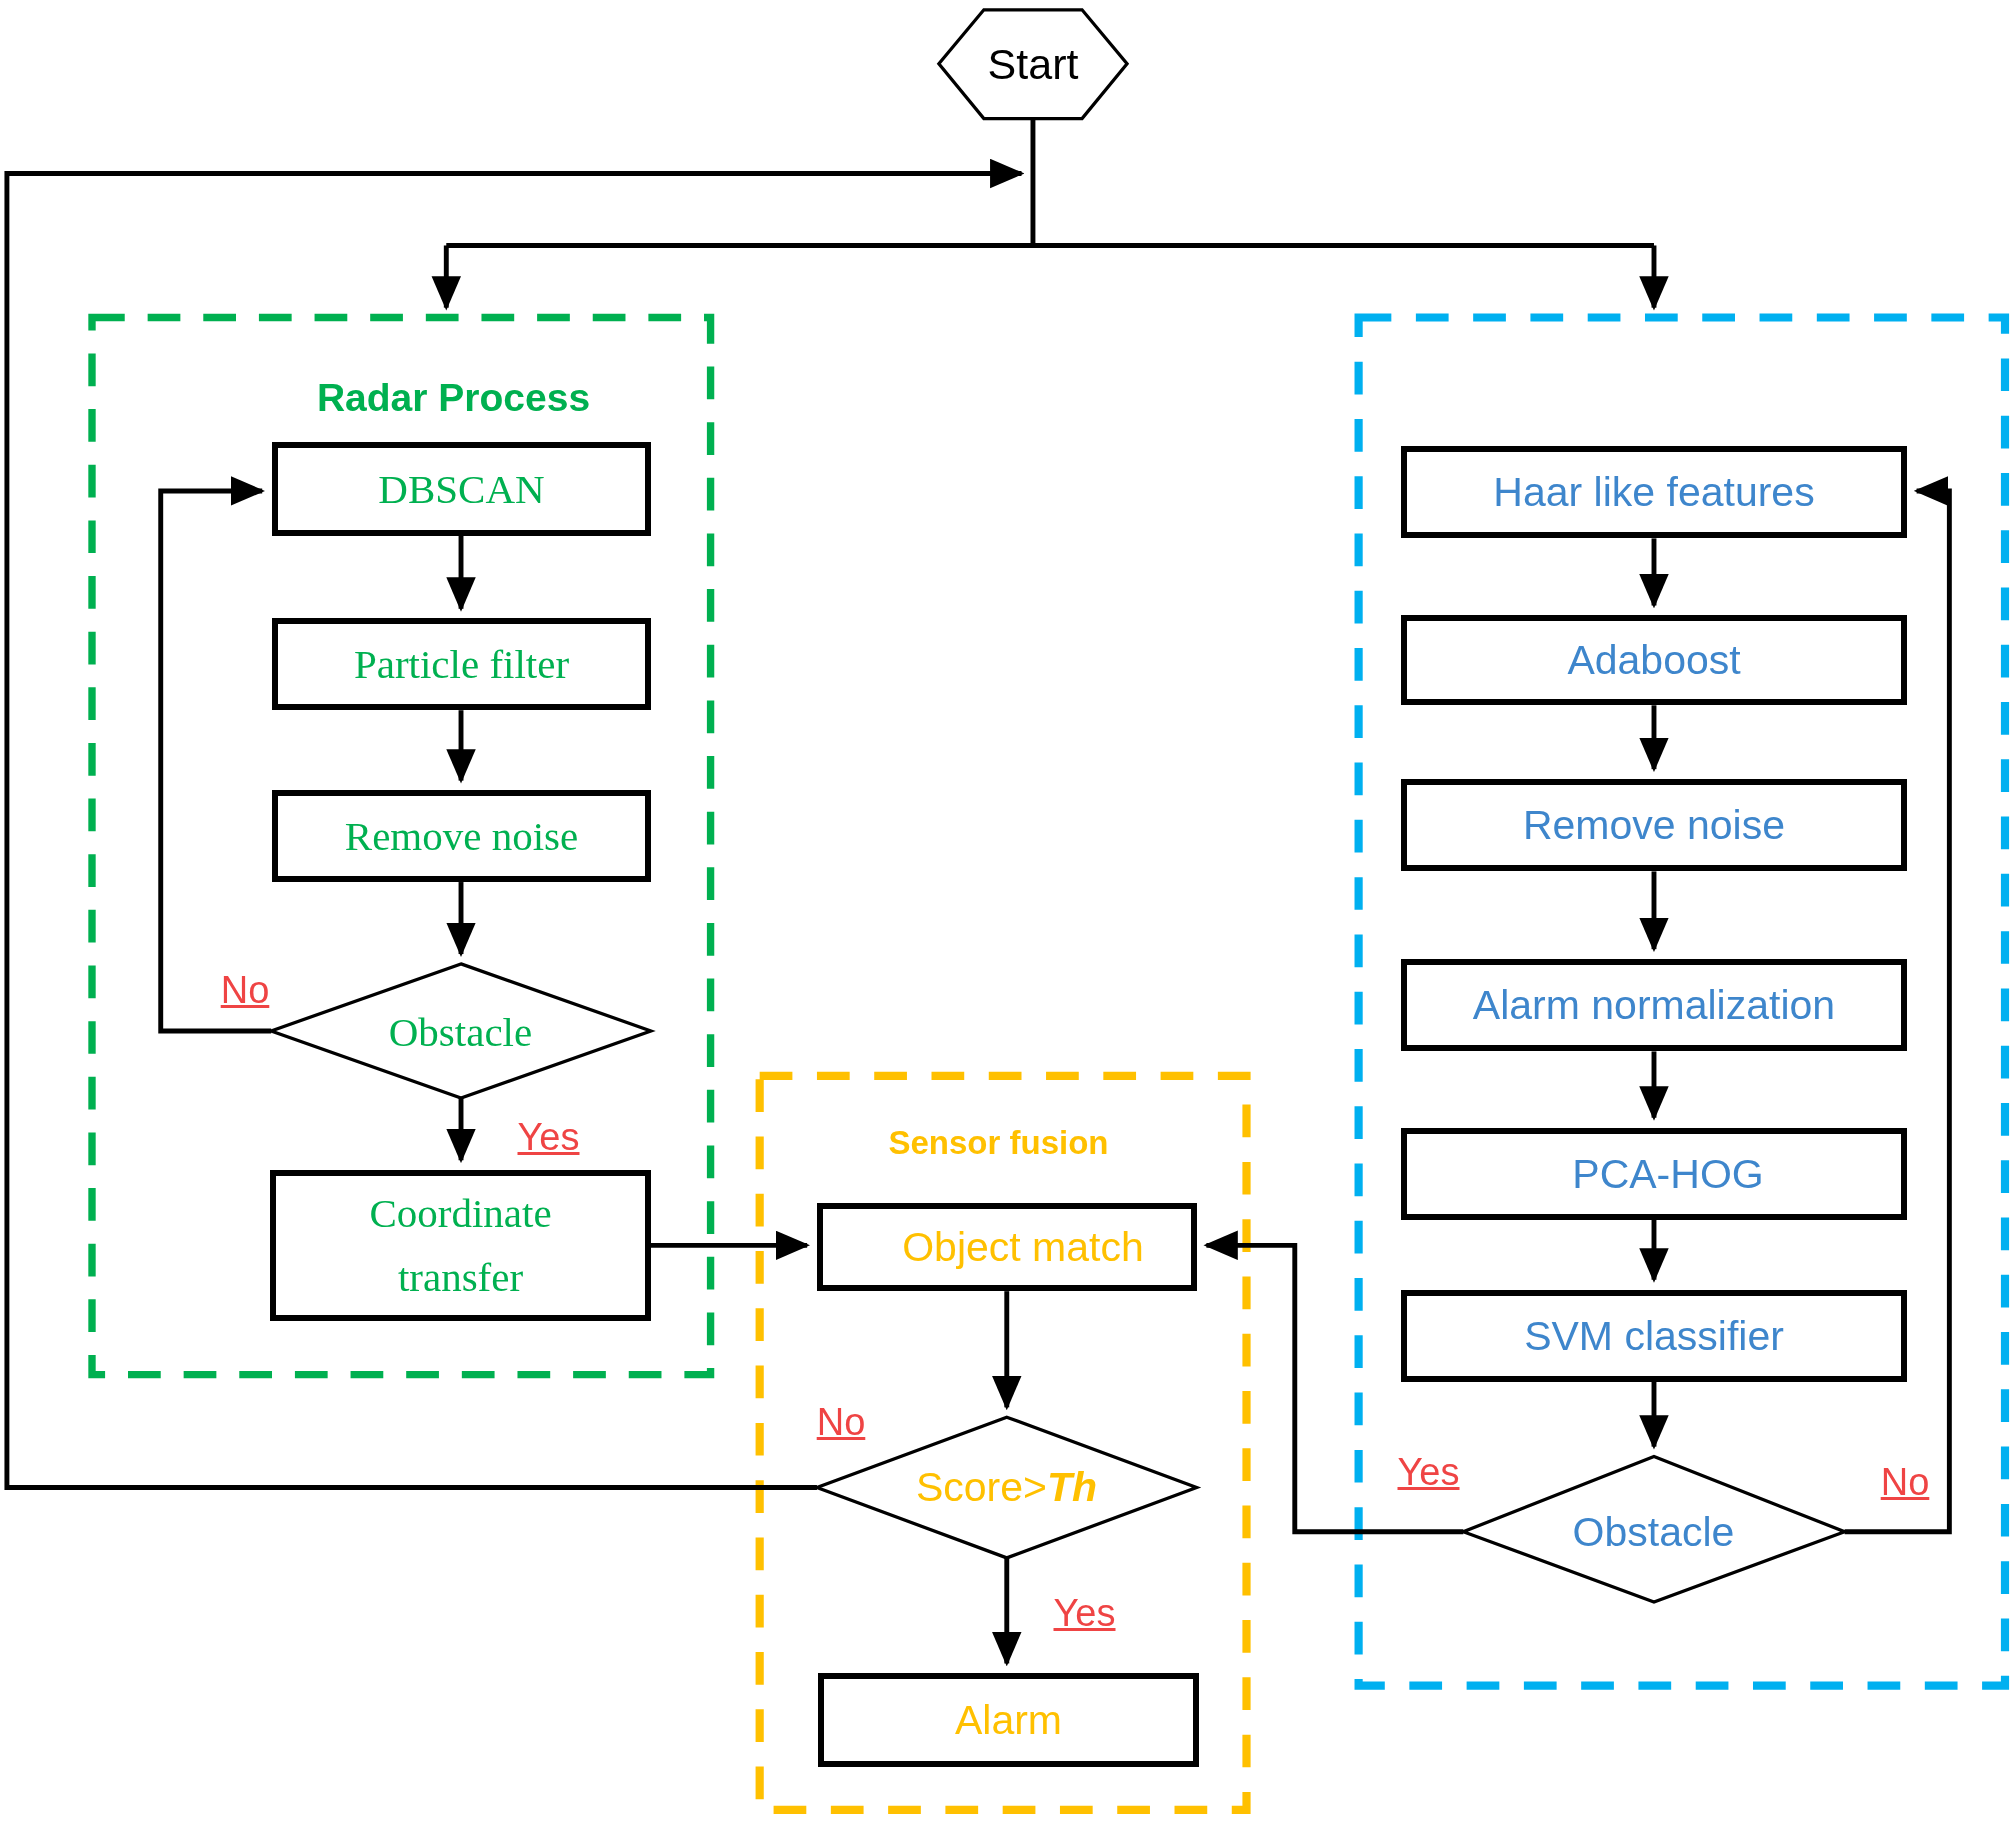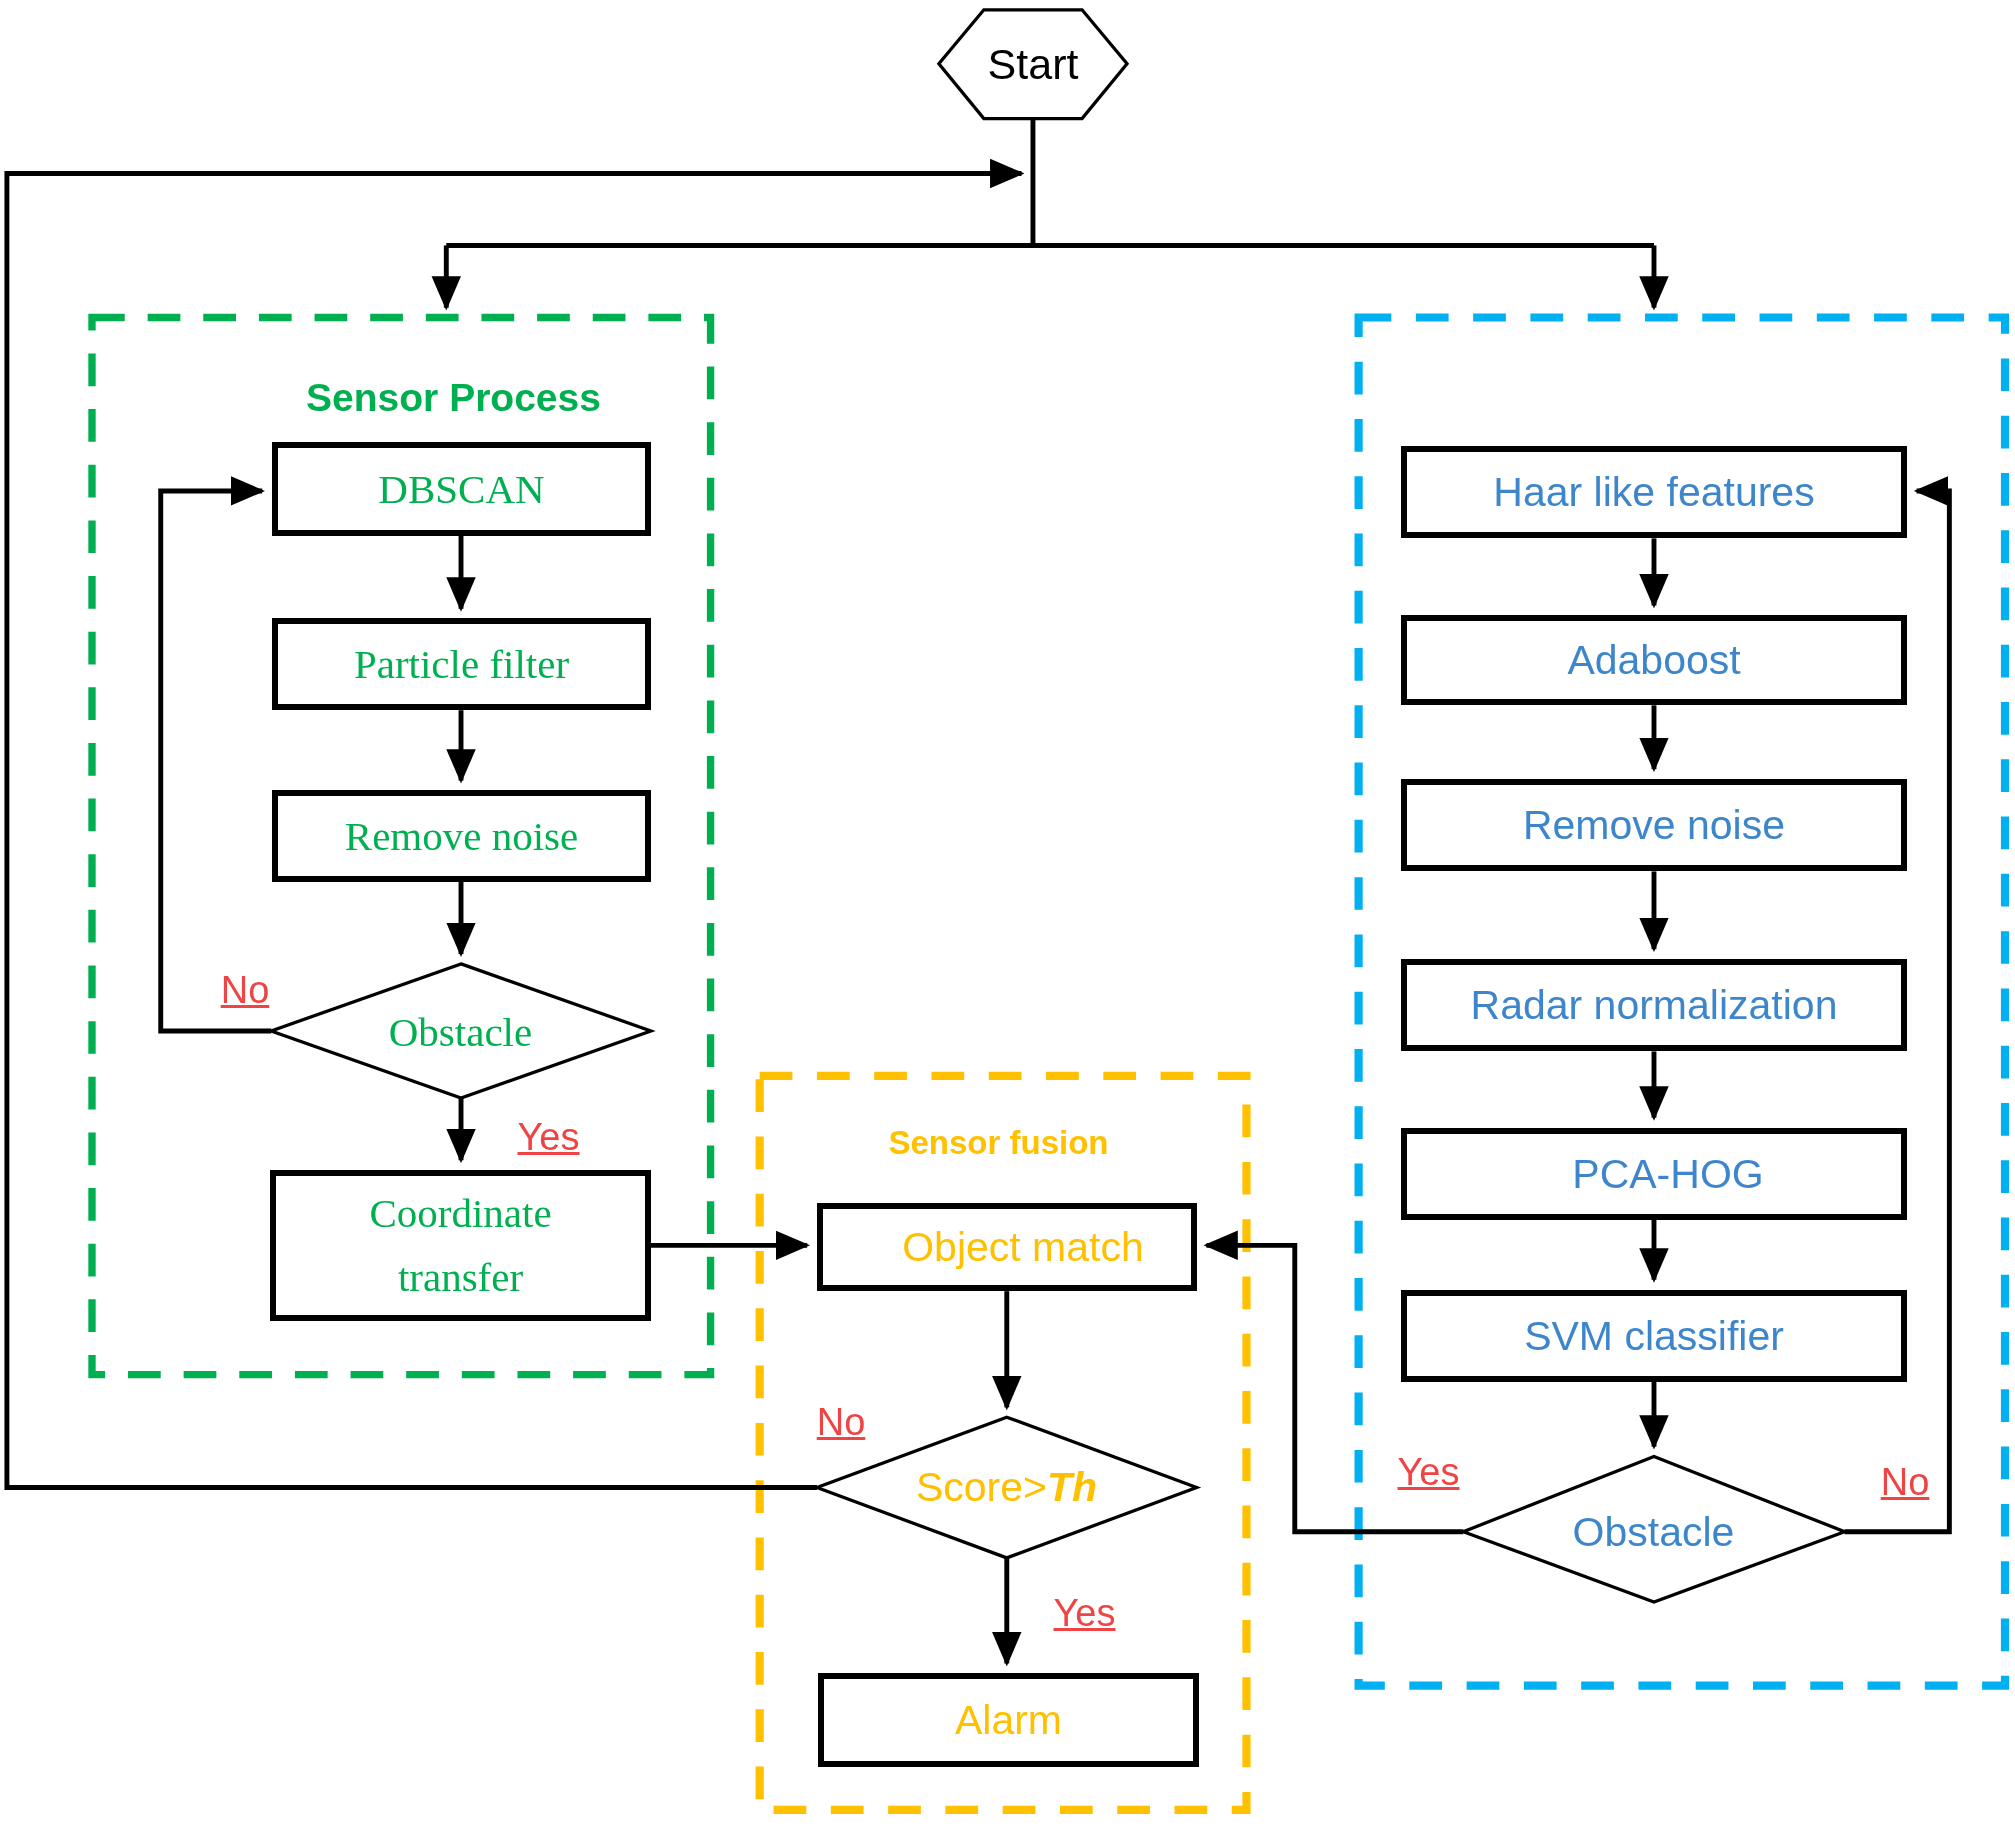--- a/index.html
+++ b/index.html
@@ -66,21 +66,21 @@
     <path d="M2254,1872 L2382,1872 L2382,600 L2342,600" fill="none" stroke="#000" stroke-width="6" marker-end="url(#arrow)"></path>
     <path d="M1788,1872 L1582,1872 L1582,1522 L1474,1522" fill="none" stroke="#000" stroke-width="6" marker-end="url(#arrow)"></path>
 
     <polygon points="563,1178 795,1260 563,1342 331,1260" fill="#fff" stroke="#000" stroke-width="4"></polygon>
     <polygon points="1230,1732 1462,1818 1230,1904 998,1818" fill="#fff" stroke="#000" stroke-width="4"></polygon>
     <polygon points="2021,1780 2254,1872 2021,1958 1788,1872" fill="#fff" stroke="#000" stroke-width="4"></polygon>
   </svg>
 
   <div class="start-text" style="left:939px;top:9.8px;width:188px;height:109px;">Start</div>
 
-  <div class="proc-title" style="left:245px;top:372px;width:417px;height:51px;color:#00B050;">Sensor Process</div>
+  <div class="proc-title" style="left:245px;top:372px;width:417px;height:51px;color:#00B050;">Radar Process</div>
 
   <div class="node" style="left:272px;top:618px;width:379px;height:92px;">
     <span class="radar-label">Particle filter</span>
   </div>
 
   <div class="node" style="left:272px;top:442px;width:379px;height:94px;">
     <span class="radar-label">DBSCAN</span>
   </div>
 
   <div class="node" style="left:272px;top:790px;width:379px;height:92px;">
@@ -127,21 +127,21 @@
 
   <div class="node" style="left:1401px;top:446px;width:506px;height:92px;">
     <span class="camera-label">Haar like features</span>
   </div>
 
   <div class="node" style="left:1401px;top:779px;width:506px;height:92px;">
     <span class="camera-label">Remove noise</span>
   </div>
 
   <div class="node" style="left:1401px;top:959px;width:506px;height:92px;">
-    <span class="camera-label">Radar normalization</span>
+    <span class="camera-label">Alarm normalization</span>
   </div>
 
   <div class="node" style="left:1401px;top:1128px;width:506px;height:92px;padding-left:28px;">
     <span class="camera-label">PCA-HOG</span>
   </div>
 
   <div class="node" style="left:1401px;top:1290px;width:506px;height:92px;">
     <span class="camera-label">SVM classifier</span>
   </div>
 

